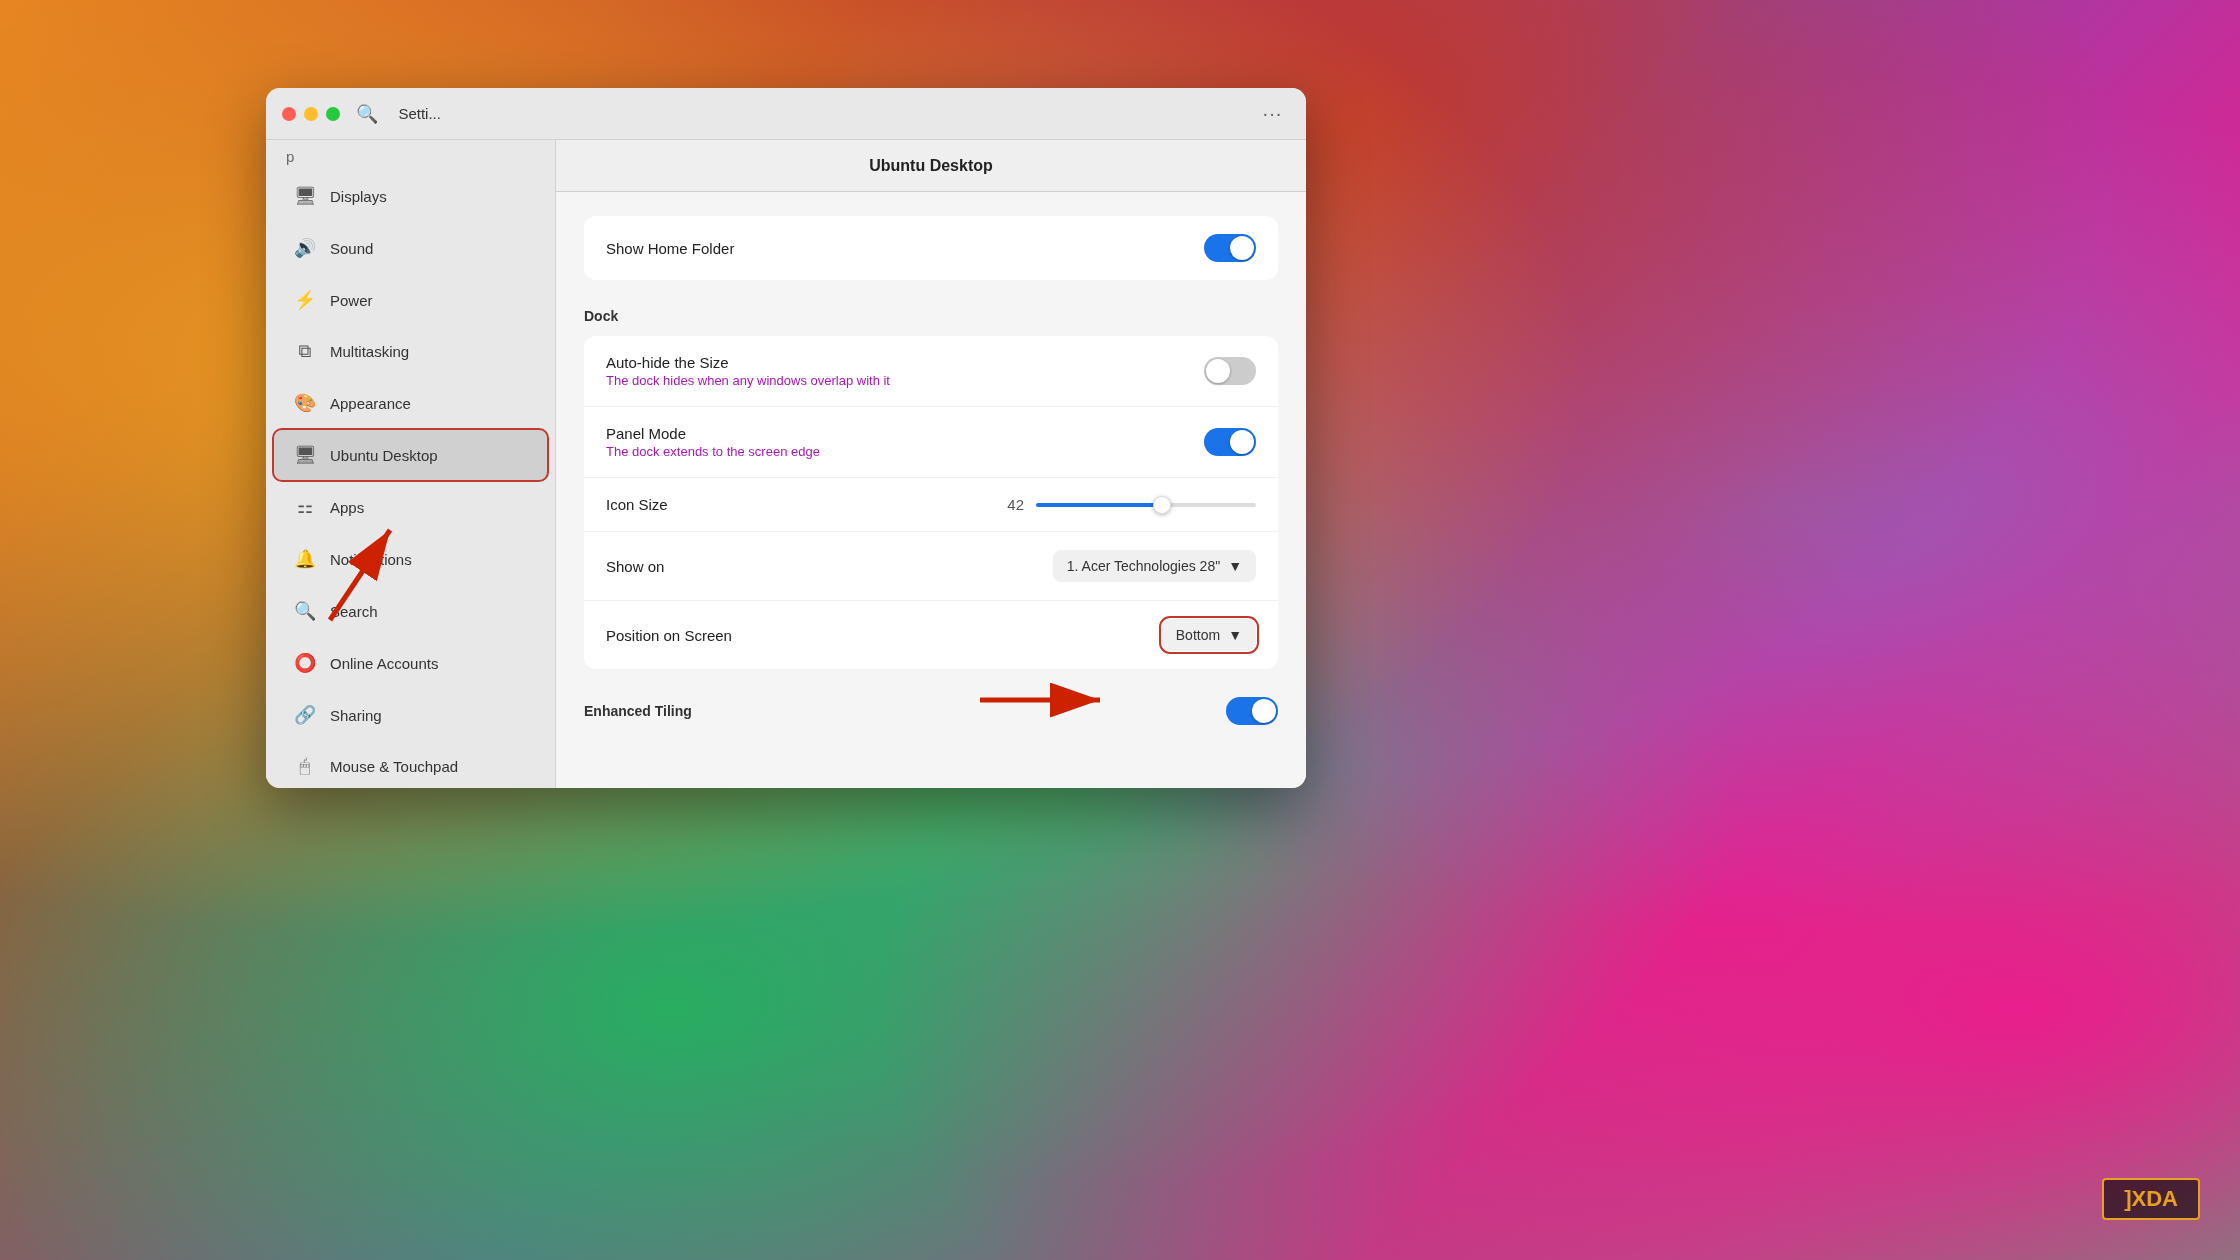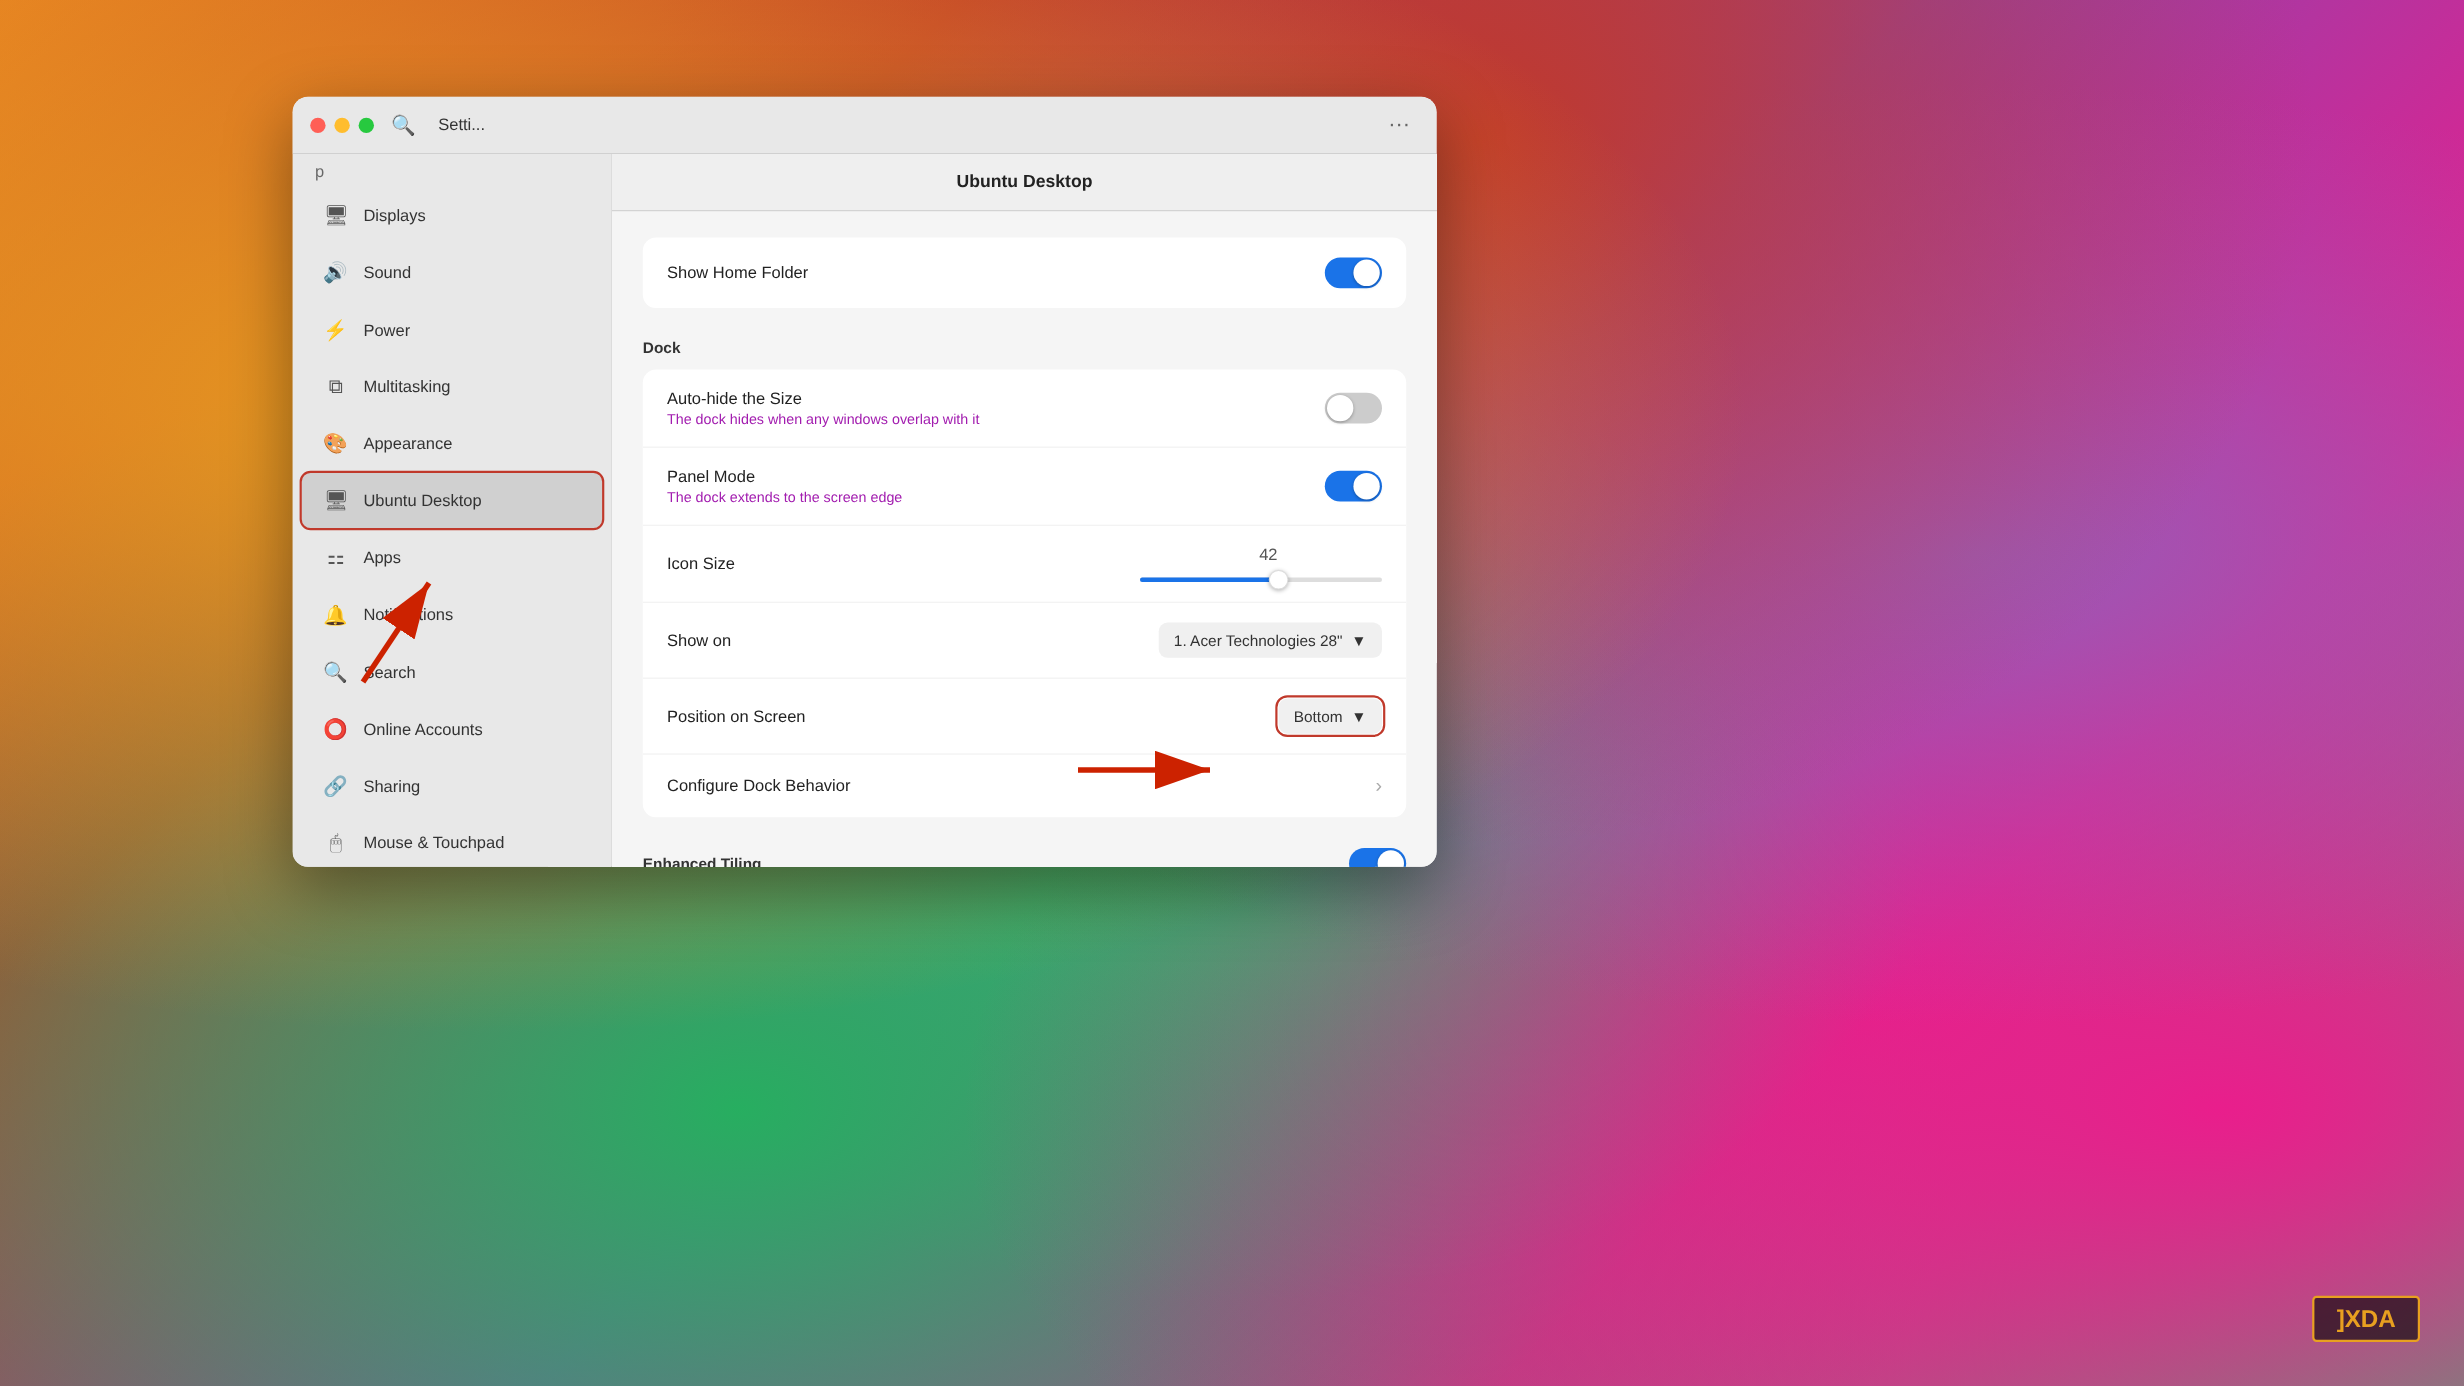--- a/index.html
+++ b/index.html
@@ -244,21 +244,20 @@
       font-weight: 600;
       color: #333;
       padding: 8px 0 12px;
     }
 
     
     .slider-container {
       display: flex;
       align-items: center;
       gap: 12px;
-      flex-direction: column;
     }
 
     .slider-value {
       font-size: 15px;
       color: #555;
       width: 30px;
       text-align: right;
     }
 
     .slider-track {
@@ -517,28 +516,20 @@
               <div class="settings-row-title">Position on Screen</div>
             </div>
             <div class="settings-row-control">
               <button class="dropdown-btn highlight">
                 <span>Bottom</span>
                 <span>▼</span>
               </button>
             </div>
           </div>
 
-          <div class="settings-row" style="cursor:pointer;">
-            <div class="settings-row-info">
-              <div class="settings-row-title">Configure Dock Behavior</div>
-            </div>
-            <div class="settings-row-control">
-              <span class="chevron-right">›</span>
-            </div>
-          </div>
         </div>
 
         <div class="settings-row" style="padding: 8px 0 12px; background: transparent;">
           <div class="settings-row-info">
             <div class="section-header" style="padding:0;">Enhanced Tiling</div>
           </div>
           <div class="settings-row-control">
             <div class="toggle on">
               <div class="toggle-knob"></div>
             </div>

